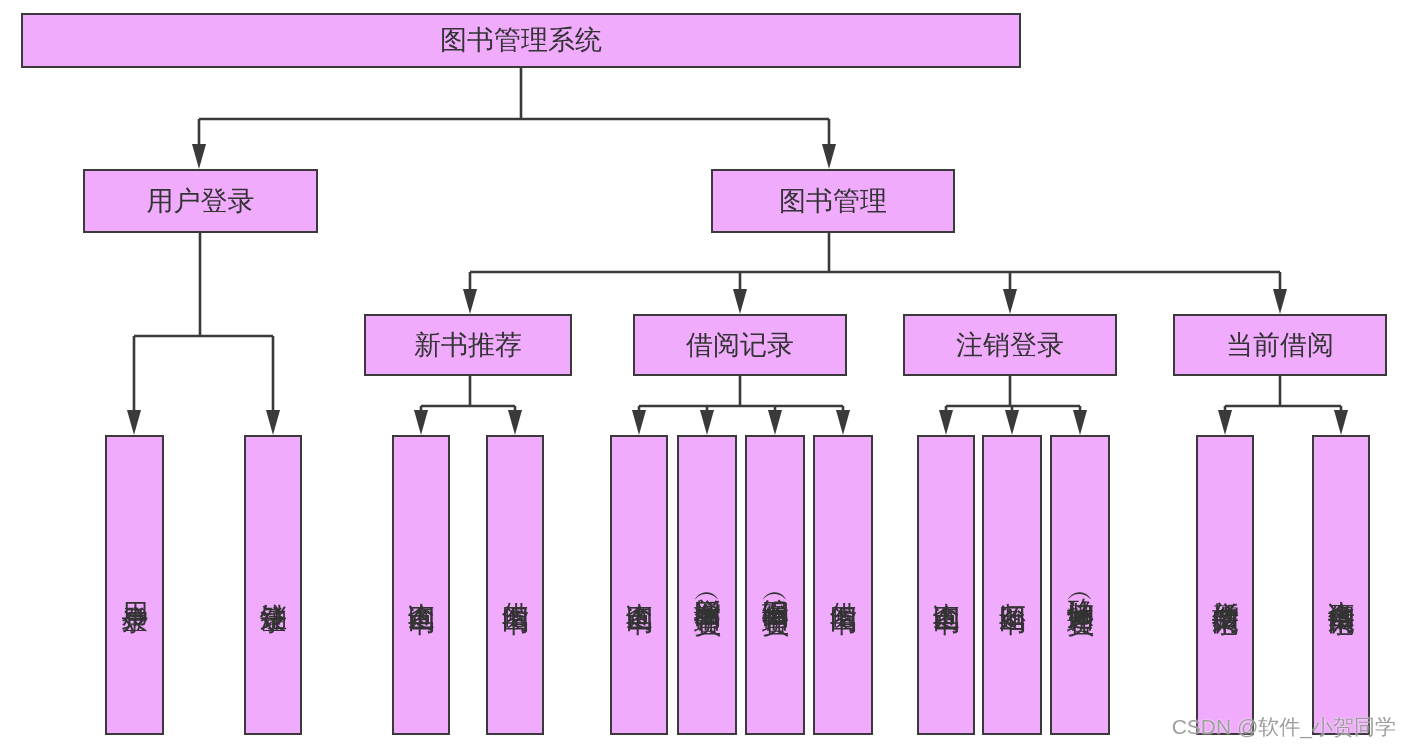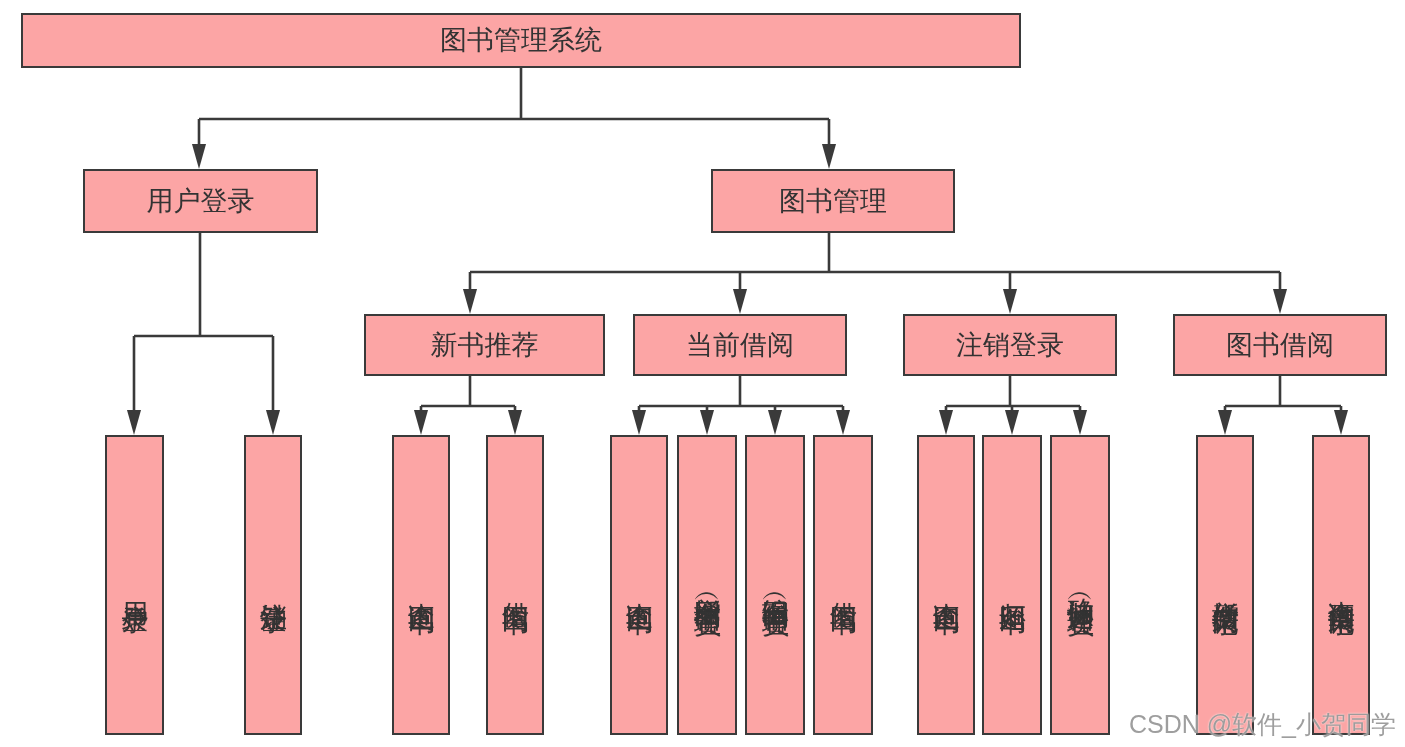--- a/index.html
+++ b/index.html
@@ -1,31 +1,31 @@
 <!DOCTYPE html>
 <html><head>
 <meta charset="utf-8">
 <style>
   html,body{margin:0;padding:0;background:#ffffff;}
   body{font-family:"Liberation Sans", sans-serif;}
   .canvas{position:relative;width:1405px;height:747px;background:#fff;overflow:hidden;}
   .wires{position:absolute;left:0;top:0;width:1405px;height:747px;pointer-events:none;z-index:1;}
   .box{
-    position:absolute;box-sizing:border-box;background:#fca5a5;
+    position:absolute;box-sizing:border-box;background:#f0abfc;
     border:2.5px solid #3a3a3a;display:flex;align-items:center;justify-content:center;
     color:#333;z-index:2;
   }
   .hlabel{font-size:27px;line-height:1;white-space:nowrap;}
   .vlabel{
     writing-mode:vertical-rl;text-orientation:mixed;
     font-size:27px;letter-spacing:2px;line-height:1;white-space:nowrap;
   }
   .watermark{
     position:absolute;right:9px;bottom:6px;z-index:5;
-    font-size:25px;color:rgba(150,150,150,0.92);
+    font-size:21px;color:rgba(150,150,150,0.92);
     text-shadow:0 0 2px #fff;white-space:nowrap;margin-left:16px;
   }
 </style>
 </head>
 <body>
 
 <div class="canvas">
 
   <svg class="wires" viewBox="0 0 1405 747" xmlns="http://www.w3.org/2000/svg">
     <g stroke="#3a3a3a" stroke-width="2.6" fill="none">
@@ -74,31 +74,31 @@
     <span class="hlabel">图书管理系统</span>
   </div>
 
   <div class="box" style="left:83px;top:169px;width:235px;height:64px">
     <span class="hlabel">用户登录</span>
   </div>
   <div class="box" style="left:711px;top:169px;width:244px;height:64px">
     <span class="hlabel">图书管理</span>
   </div>
 
-  <div class="box" style="left:364px;top:314px;width:241px;height:62px">
+  <div class="box" style="left:364px;top:314px;width:208px;height:62px">
     <span class="hlabel">新书推荐</span>
   </div>
   <div class="box" style="left:633px;top:314px;width:214px;height:62px">
-    <span class="hlabel">当前借阅</span>
+    <span class="hlabel">借阅记录</span>
   </div>
   <div class="box" style="left:903px;top:314px;width:214px;height:62px">
     <span class="hlabel">注销登录</span>
   </div>
   <div class="box" style="left:1173px;top:314px;width:214px;height:62px">
-    <span class="hlabel">图书借阅</span>
+    <span class="hlabel">当前借阅</span>
   </div>
 
   <div class="box" style="left:105px;top:435px;width:59px;height:300px">
     <span class="vlabel">用户登录</span>
   </div>
   <div class="box" style="left:244px;top:435px;width:58px;height:300px">
     <span class="vlabel">注销登录</span>
   </div>
 
   <div class="box" style="left:392px;top:435px;width:58px;height:300px">

